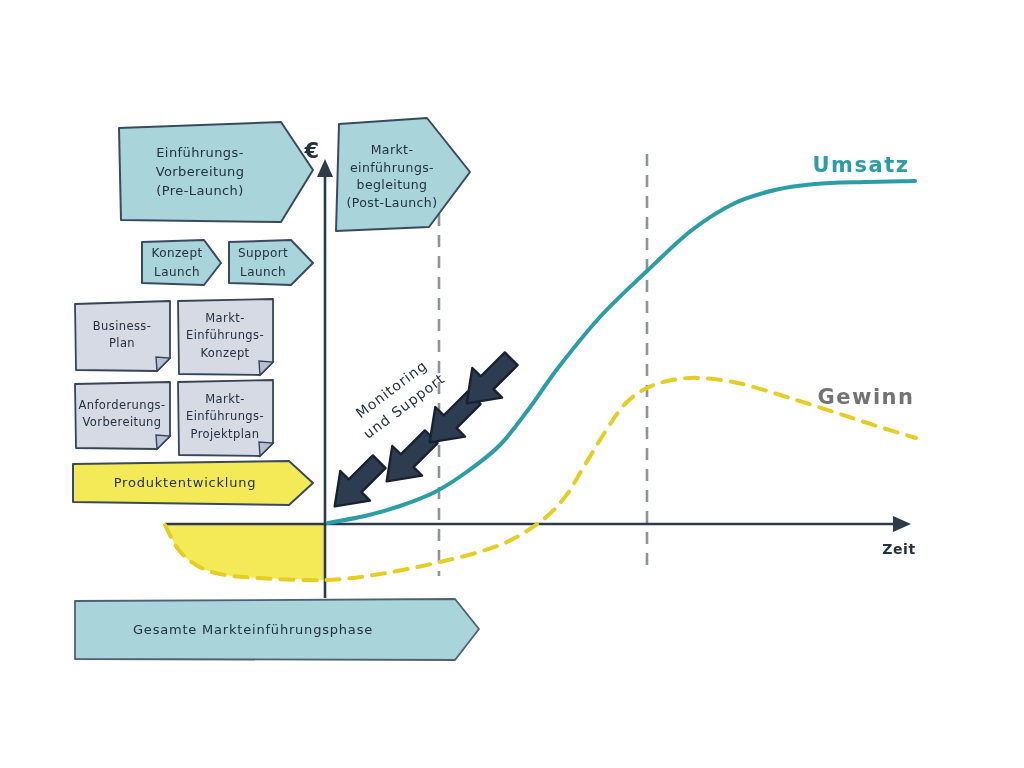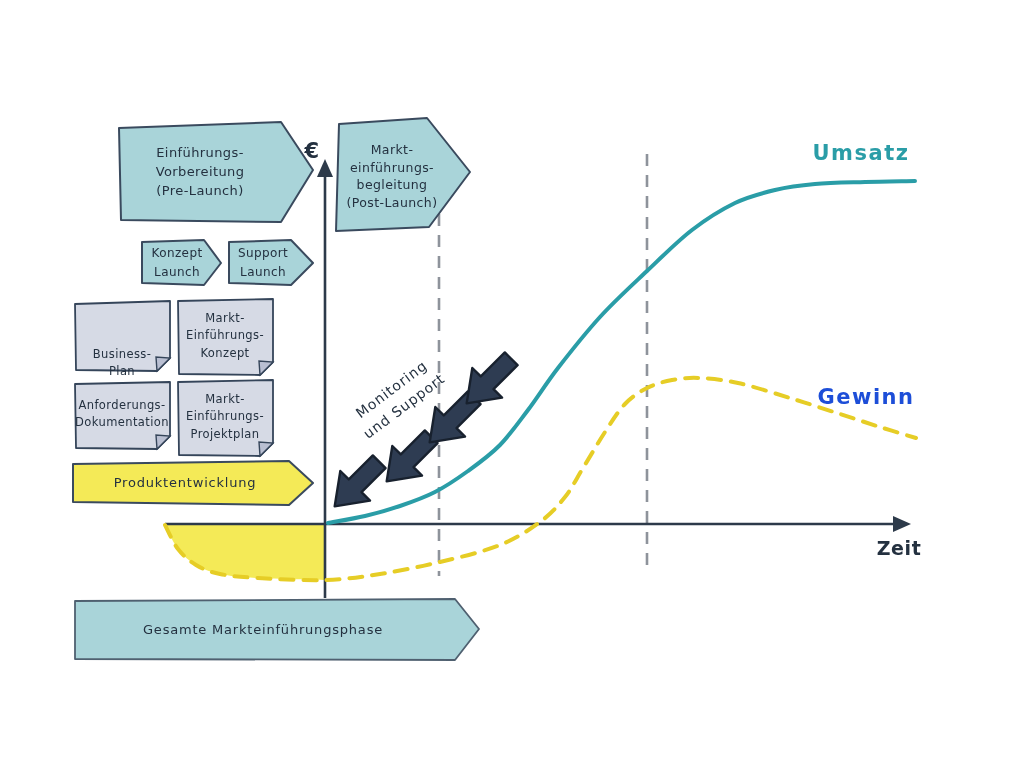--- a/index.html
+++ b/index.html
@@ -19,25 +19,25 @@
     text-align: center;
     color: #243140;
     letter-spacing: 0.4px;
     line-height: 1.45;
     font-size: 13px;
   }
   .label.small   { font-size: 11.5px; line-height: 1.5; }
   .label.launch  { font-size: 12px;   line-height: 1.55; }
   .label.post    { font-size: 12.5px; line-height: 1.4; }
   .label.big     { font-size: 13px; letter-spacing: 0.8px; }
-  .label.axis    { font-size: 19px; font-weight: bold; letter-spacing: 0.6px; }
+  .label.axis    { font-size: 14px; font-weight: bold; letter-spacing: 0.6px; }
   .label.euro    { font-size: 21px; font-weight: bold; }
   .label.curve-name { font-size: 21px; font-weight: bold; letter-spacing: 1.5px; }
   .label.umsatz  { color: #2a9da7; }
-  .label.gewinn  { color: #1d4ed8; }
+  .label.gewinn  { color: #737373; }
   .label.rotated {
     transform: translate(-50%, -50%) rotate(-37deg);
     font-size: 14px;
     line-height: 1.5;
     letter-spacing: 1px;
   }
 </style>
 </head>
 <body>
 
@@ -102,32 +102,32 @@
 (Pre-Launch)</div>
   <div class="label post" style="left:392px; top:176px;">Markt-
 einführungs-
 begleitung
 (Post-Launch)</div>
   <div class="label launch" style="left:177px; top:263px;">Konzept
 Launch</div>
   <div class="label launch" style="left:263px; top:263px;">Support
 Launch</div>
 
-  <div class="label small" style="left:122px; top:335px;margin-top:28px;">Business-
+  <div class="label small" style="left:122px; top:335px;">Business-
 Plan</div>
   <div class="label small" style="left:225px; top:336px;">Markt-
 Einführungs-
 Konzept</div>
   <div class="label small" style="left:122px; top:414px;">Anforderungs-
-Dokumentation</div>
+Vorbereitung</div>
   <div class="label small" style="left:225px; top:417px;">Markt-
 Einführungs-
 Projektplan</div>
 
   <div class="label big" style="left:185px; top:483px;">Produktentwicklung</div>
-  <div class="label big" style="left:263px; top:630px;text-align:center;">Gesamte Markteinführungsphase</div>
+  <div class="label big" style="left:253px; top:630px;text-align:center;">Gesamte Markteinführungsphase</div>
 
   <div class="label rotated" style="left:398px; top:398px;">Monitoring
 und Support</div>
 
-  <div class="label curve-name umsatz" style="left:861px; top:153px;">Umsatz</div>
+  <div class="label curve-name umsatz" style="left:861px; top:165px;">Umsatz</div>
   <div class="label curve-name gewinn" style="left:866px; top:397px;">Gewinn</div>
 </div>
 
 </body></html>

